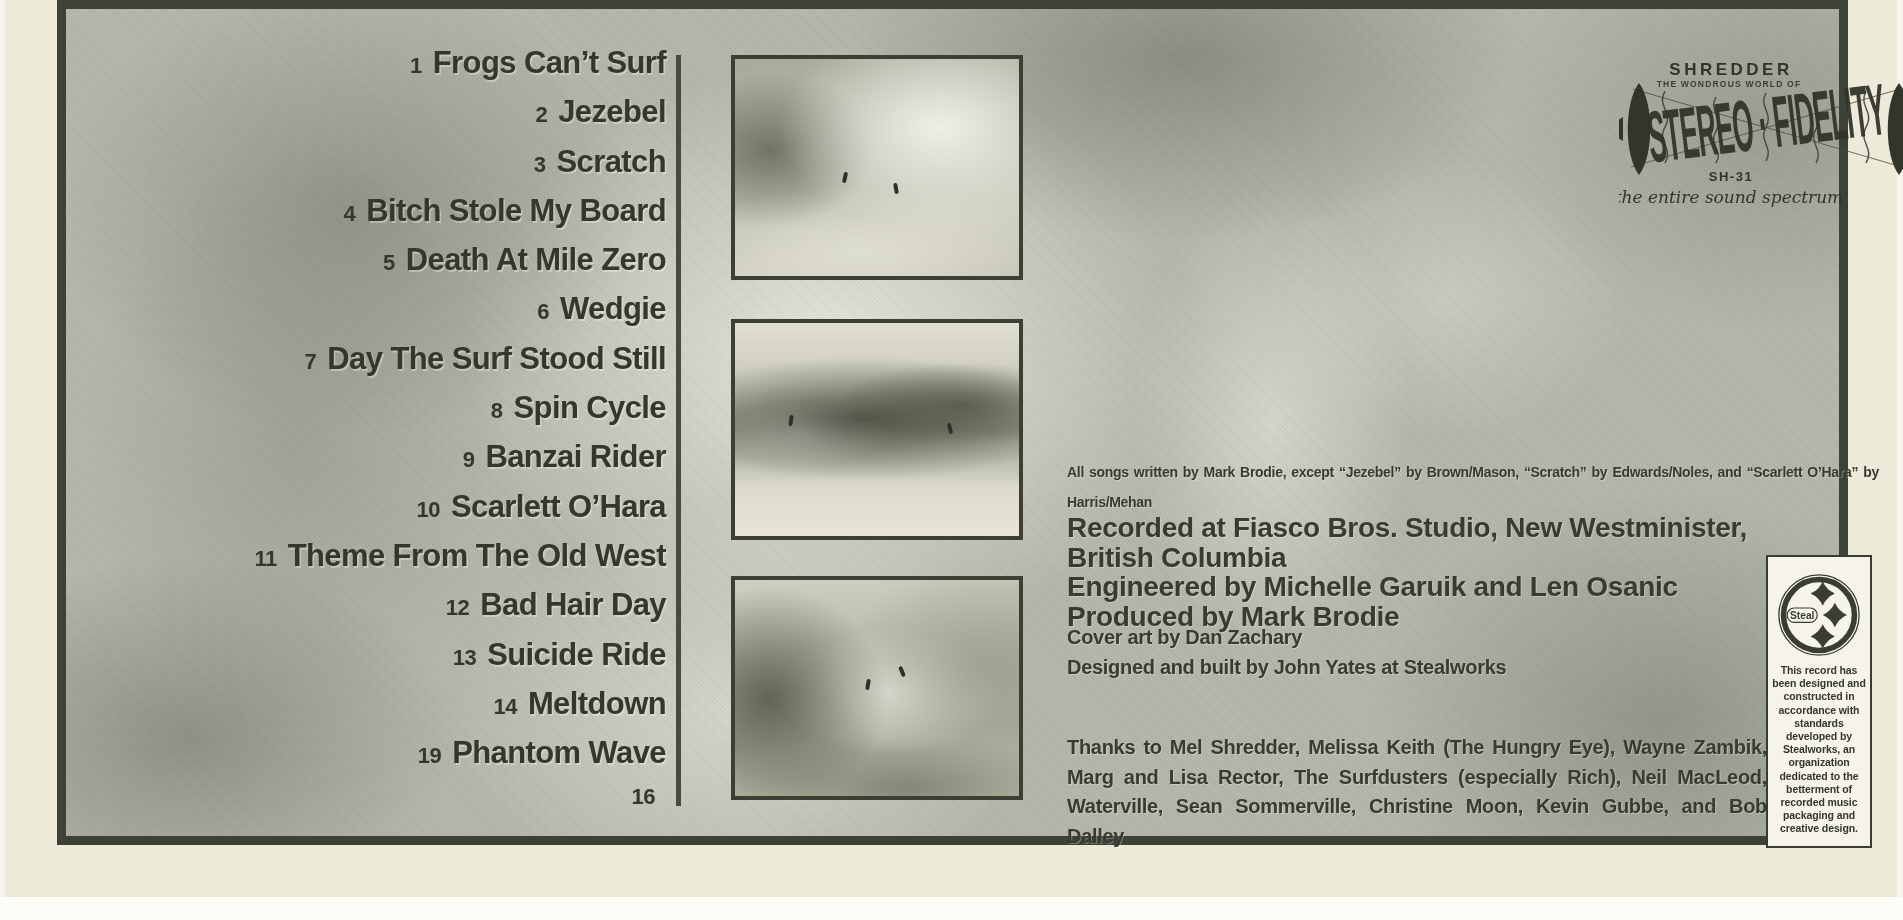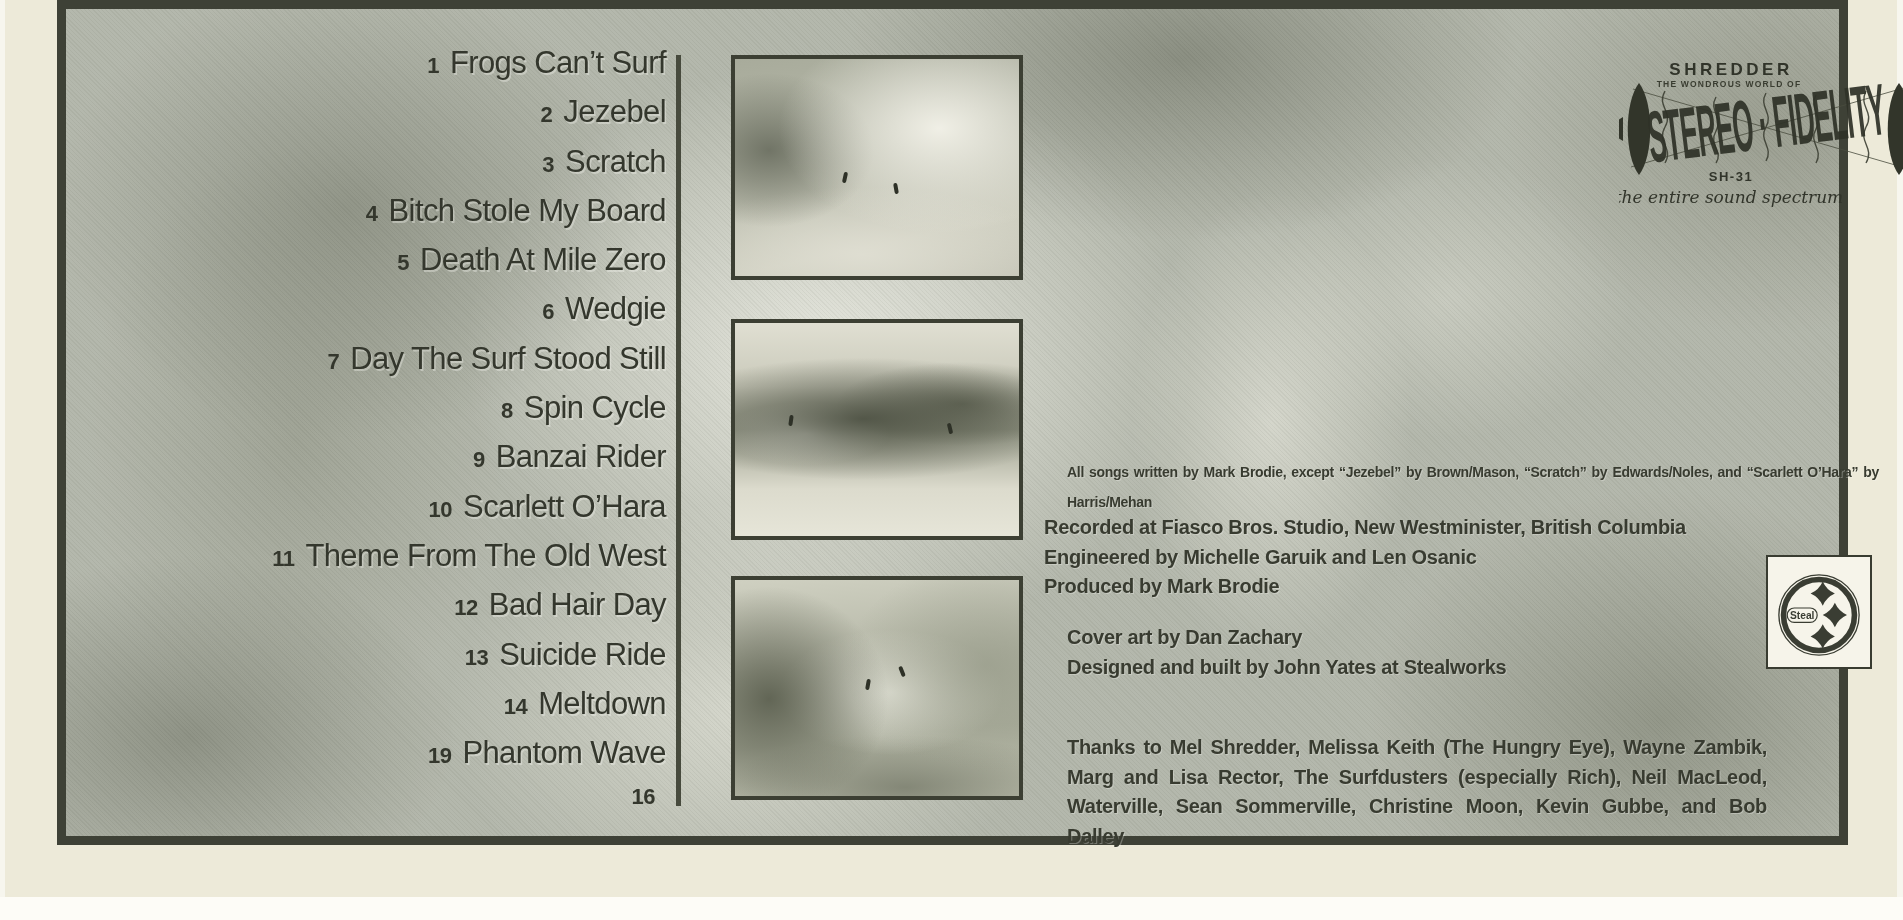--- a/index.html
+++ b/index.html
@@ -27,21 +27,21 @@
       radial-gradient(ellipse 200px 330px at 68% 50%, rgba(234,234,224,0.6), transparent 70%),
       radial-gradient(ellipse 420px 330px at 90% 86%, rgba(112,116,100,0.5), transparent 70%),
       radial-gradient(ellipse 380px 300px at 96% 14%, rgba(128,131,116,0.5), transparent 70%),
       radial-gradient(ellipse 260px 200px at 78% 35%, rgba(225,226,216,0.45), transparent 70%);
   }
 
   
   .tracks{position:absolute;left:78px;top:36px;width:522px;margin:0;padding:0;list-style:none}
   .track{display:flex;justify-content:flex-end;align-items:baseline;height:49.3px;color:#34372d}
   .tnum{font-weight:bold;font-size:22px;margin-right:11px;letter-spacing:-0.5px}
-  .ttitle{font-weight:normal;font-size:31px;letter-spacing:-0.6px;white-space:nowrap;
+  .ttitle{font-weight:bold;font-size:31px;letter-spacing:-0.6px;white-space:nowrap;
           text-shadow:1.5px 1.5px 0 rgba(250,250,244,0.35)}
 
   .divider{position:absolute;left:610px;top:46px;width:5px;height:751px;background:#474a3d}
 
   
   .photo{position:absolute;left:665px;width:292px;box-sizing:border-box;border:4px solid #3c3f33;overflow:hidden;background:#c2c4b6}
   .photo-1{top:46px;height:225px}
   .photo-2{top:310px;height:221px}
   .photo-3{top:567px;height:224px}
   .photo-art{position:absolute;left:0;top:0;right:0;bottom:0}
@@ -63,21 +63,21 @@
       linear-gradient(175deg,#cfd0c1 0%,#b4b6a6 40%,#a9ac9b 70%,#bcbead 100%)}
   .surfer{position:absolute;width:4px;height:11px;background:#2e3127;border-radius:2px}
 
   
   .logo{position:absolute;left:1553px;top:36px;width:300px;height:168px}
 
   
   .credit{position:absolute;color:#383b30;font-weight:bold;letter-spacing:-0.3px;
           text-shadow:1px 1px 0 rgba(250,250,244,0.3)}
   .credit-songwriting{left:1001px;top:434px;width:812px;font-size:14px;line-height:30px;text-align:justify;text-align-last:left}
-  .credit-recording{left:978px;top:504px;font-size:20px;line-height:29.5px}
+  .credit-recording{left:1001px;top:504px;font-size:28px;line-height:29.5px}
   .credit-design{left:1001px;top:614px;font-size:20px;line-height:29.5px}
   .credit-thanks{left:1001px;top:704px;width:700px;font-size:20px;line-height:29.5px;text-align:justify;text-align-last:left}
 
   
   .badge{position:absolute;left:1700px;top:546px;width:106px;box-sizing:border-box;
          background:#f6f4ea;border:2px solid #393c31;padding:16px 4px 10px;text-align:center}
   .badge-seal{display:block;margin:0 auto}
   .badge-text{font-size:10.5px;line-height:13.2px;font-weight:bold;color:#33362b;margin-top:7px;letter-spacing:-0.1px}
 </style>
 </head>
@@ -219,15 +219,16 @@
       <circle cx="45" cy="45" r="43" fill="none" stroke="#3a3d33" stroke-width="1.4"></circle>
       <circle cx="45" cy="45" r="38" fill="#f6f4ea" stroke="#3a3d33" stroke-width="6"></circle>
       <g fill="#3a3d33">
         <path d="M0,-13 Q4,-4 13,0 Q4,4 0,13 Q-4,4 -13,0 Q-4,-4 0,-13 Z" transform="translate(49,22)"></path>
         <path d="M0,-13 Q4,-4 13,0 Q4,4 0,13 Q-4,4 -13,0 Q-4,-4 0,-13 Z" transform="translate(62,45)"></path>
         <path d="M0,-13 Q4,-4 13,0 Q4,4 0,13 Q-4,4 -13,0 Q-4,-4 0,-13 Z" transform="translate(49,68)"></path>
       </g>
       <rect x="11" y="37.5" width="32" height="15.5" rx="7.5" fill="none" stroke="#3a3d33" stroke-width="1.3"></rect>
       <text x="27" y="49" text-anchor="middle" font-size="11" font-weight="bold" fill="#3a3d33">Steal</text>
     </svg>
+    <div class="badge-text">This record has been designed and constructed in accordance with standards developed by Stealworks, an organization dedicated to the betterment of recorded music packaging and creative design.</div>
   </div>
 
 </div>
 
 </body></html>

